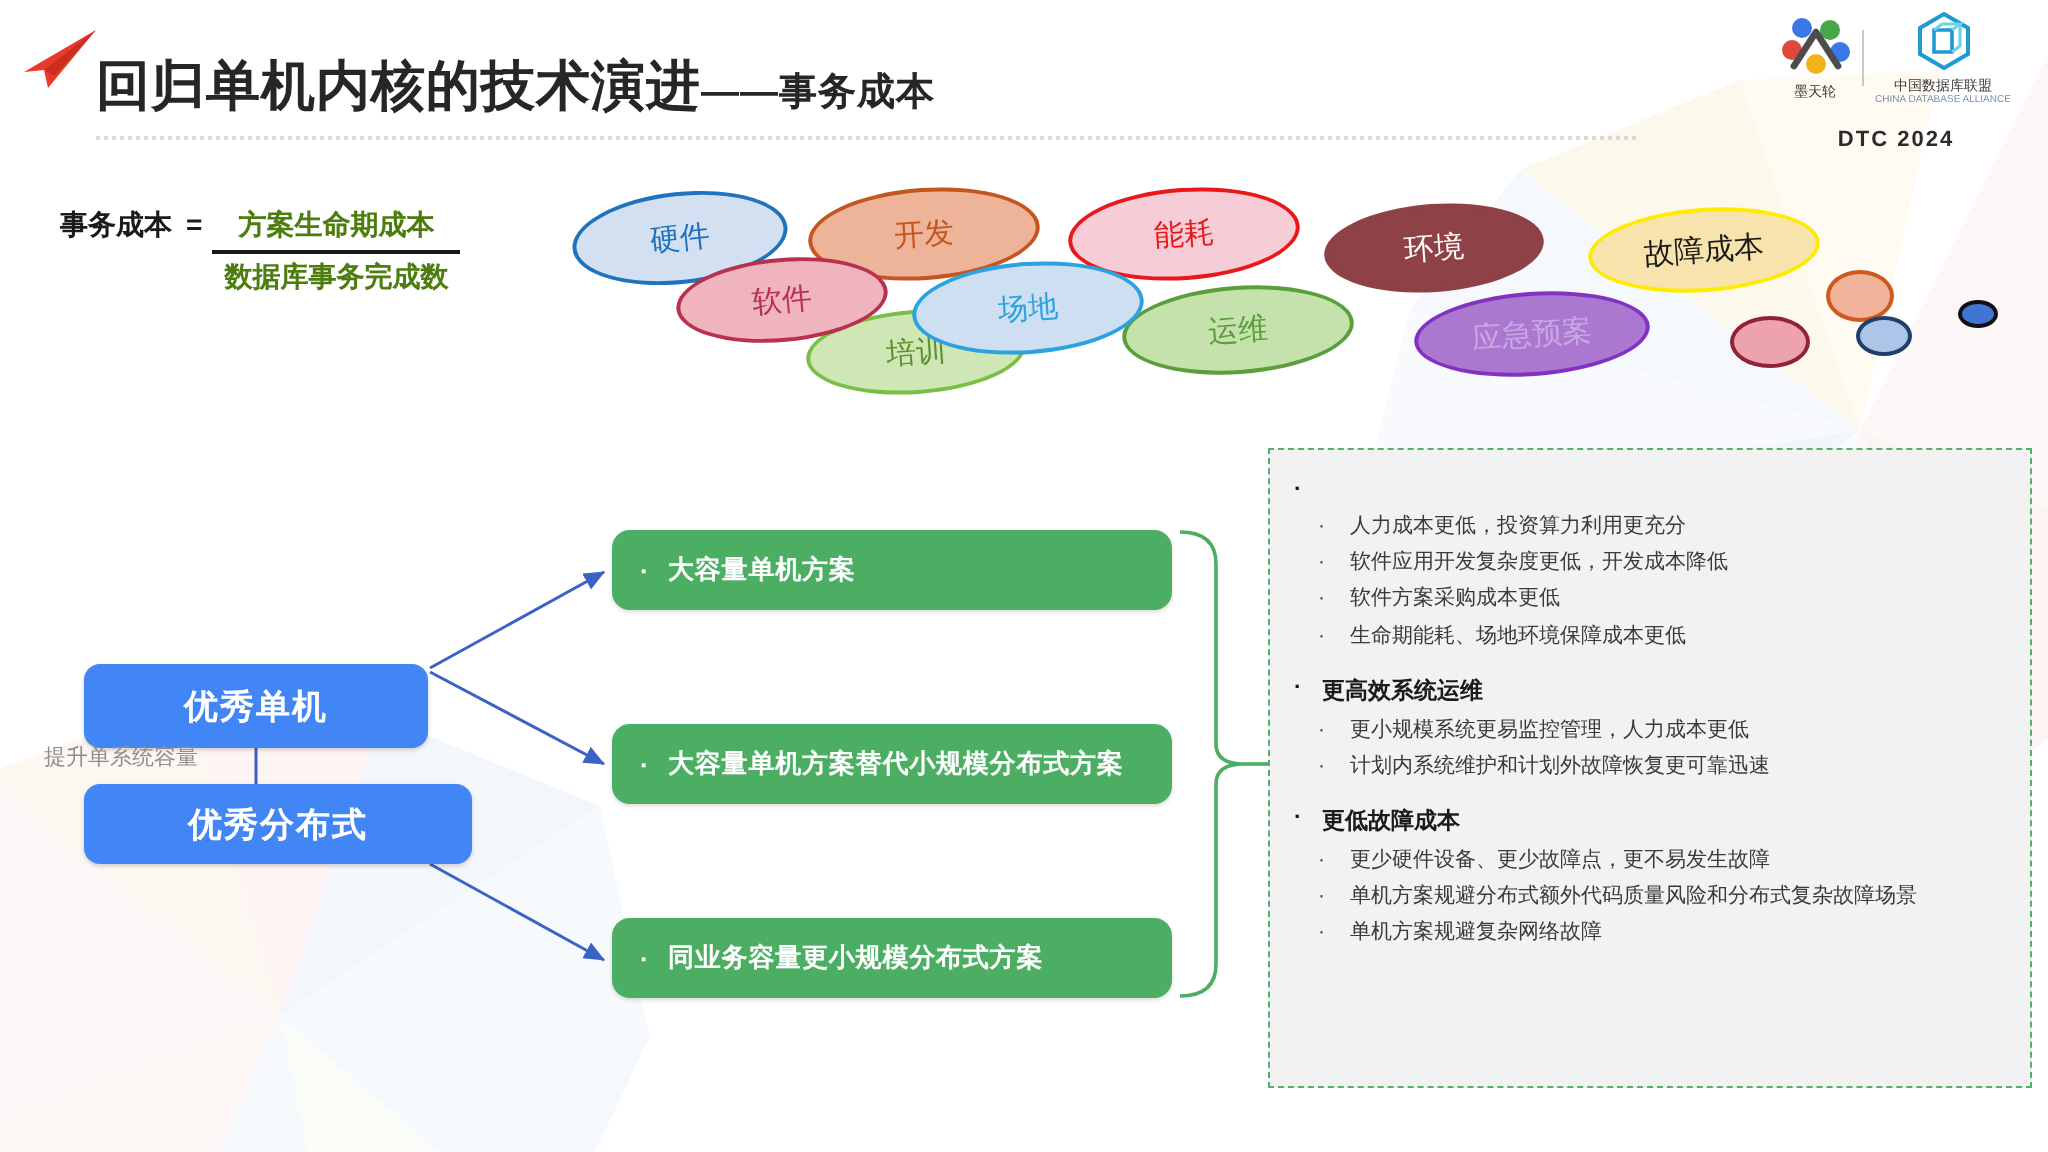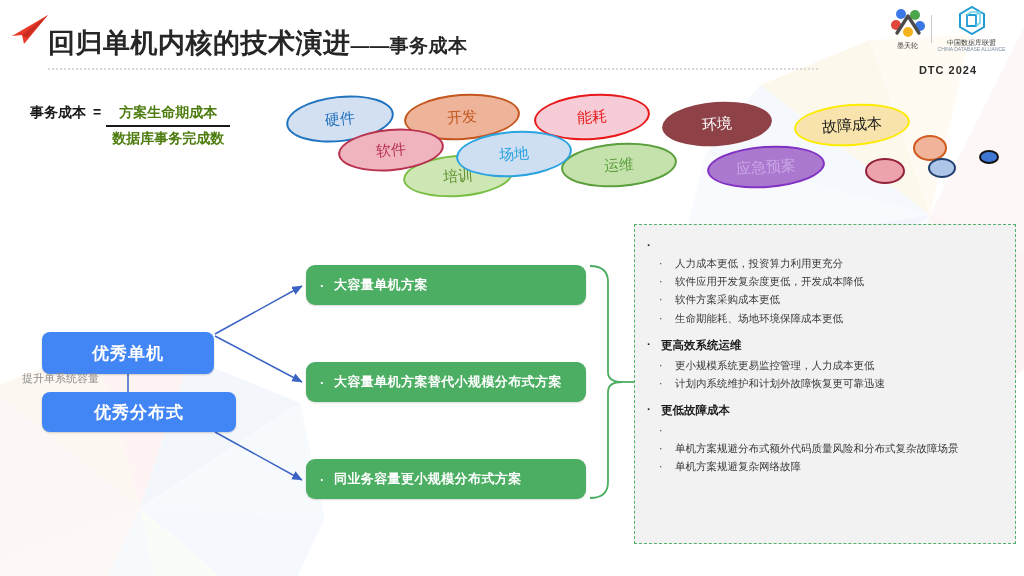--- a/index.html
+++ b/index.html
@@ -288,20 +288,21 @@
           <span>计划内系统维护和计划外故障恢复更可靠迅速</span>
         </div>
       </div>
       <div class="sec">
         <div class="sec-head">
           <span class="bd">·</span>
           <span>更低故障成本</span>
         </div>
         <div class="sub-item">
           <span class="bd">·</span>
+          <span>更少硬件设备、更少故障点，更不易发生故障</span>
         </div>
         <div class="sub-item">
           <span class="bd">·</span>
           <span>单机方案规避分布式额外代码质量风险和分布式复杂故障场景</span>
         </div>
         <div class="sub-item">
           <span class="bd">·</span>
           <span>单机方案规避复杂网络故障</span>
         </div>
       </div>

